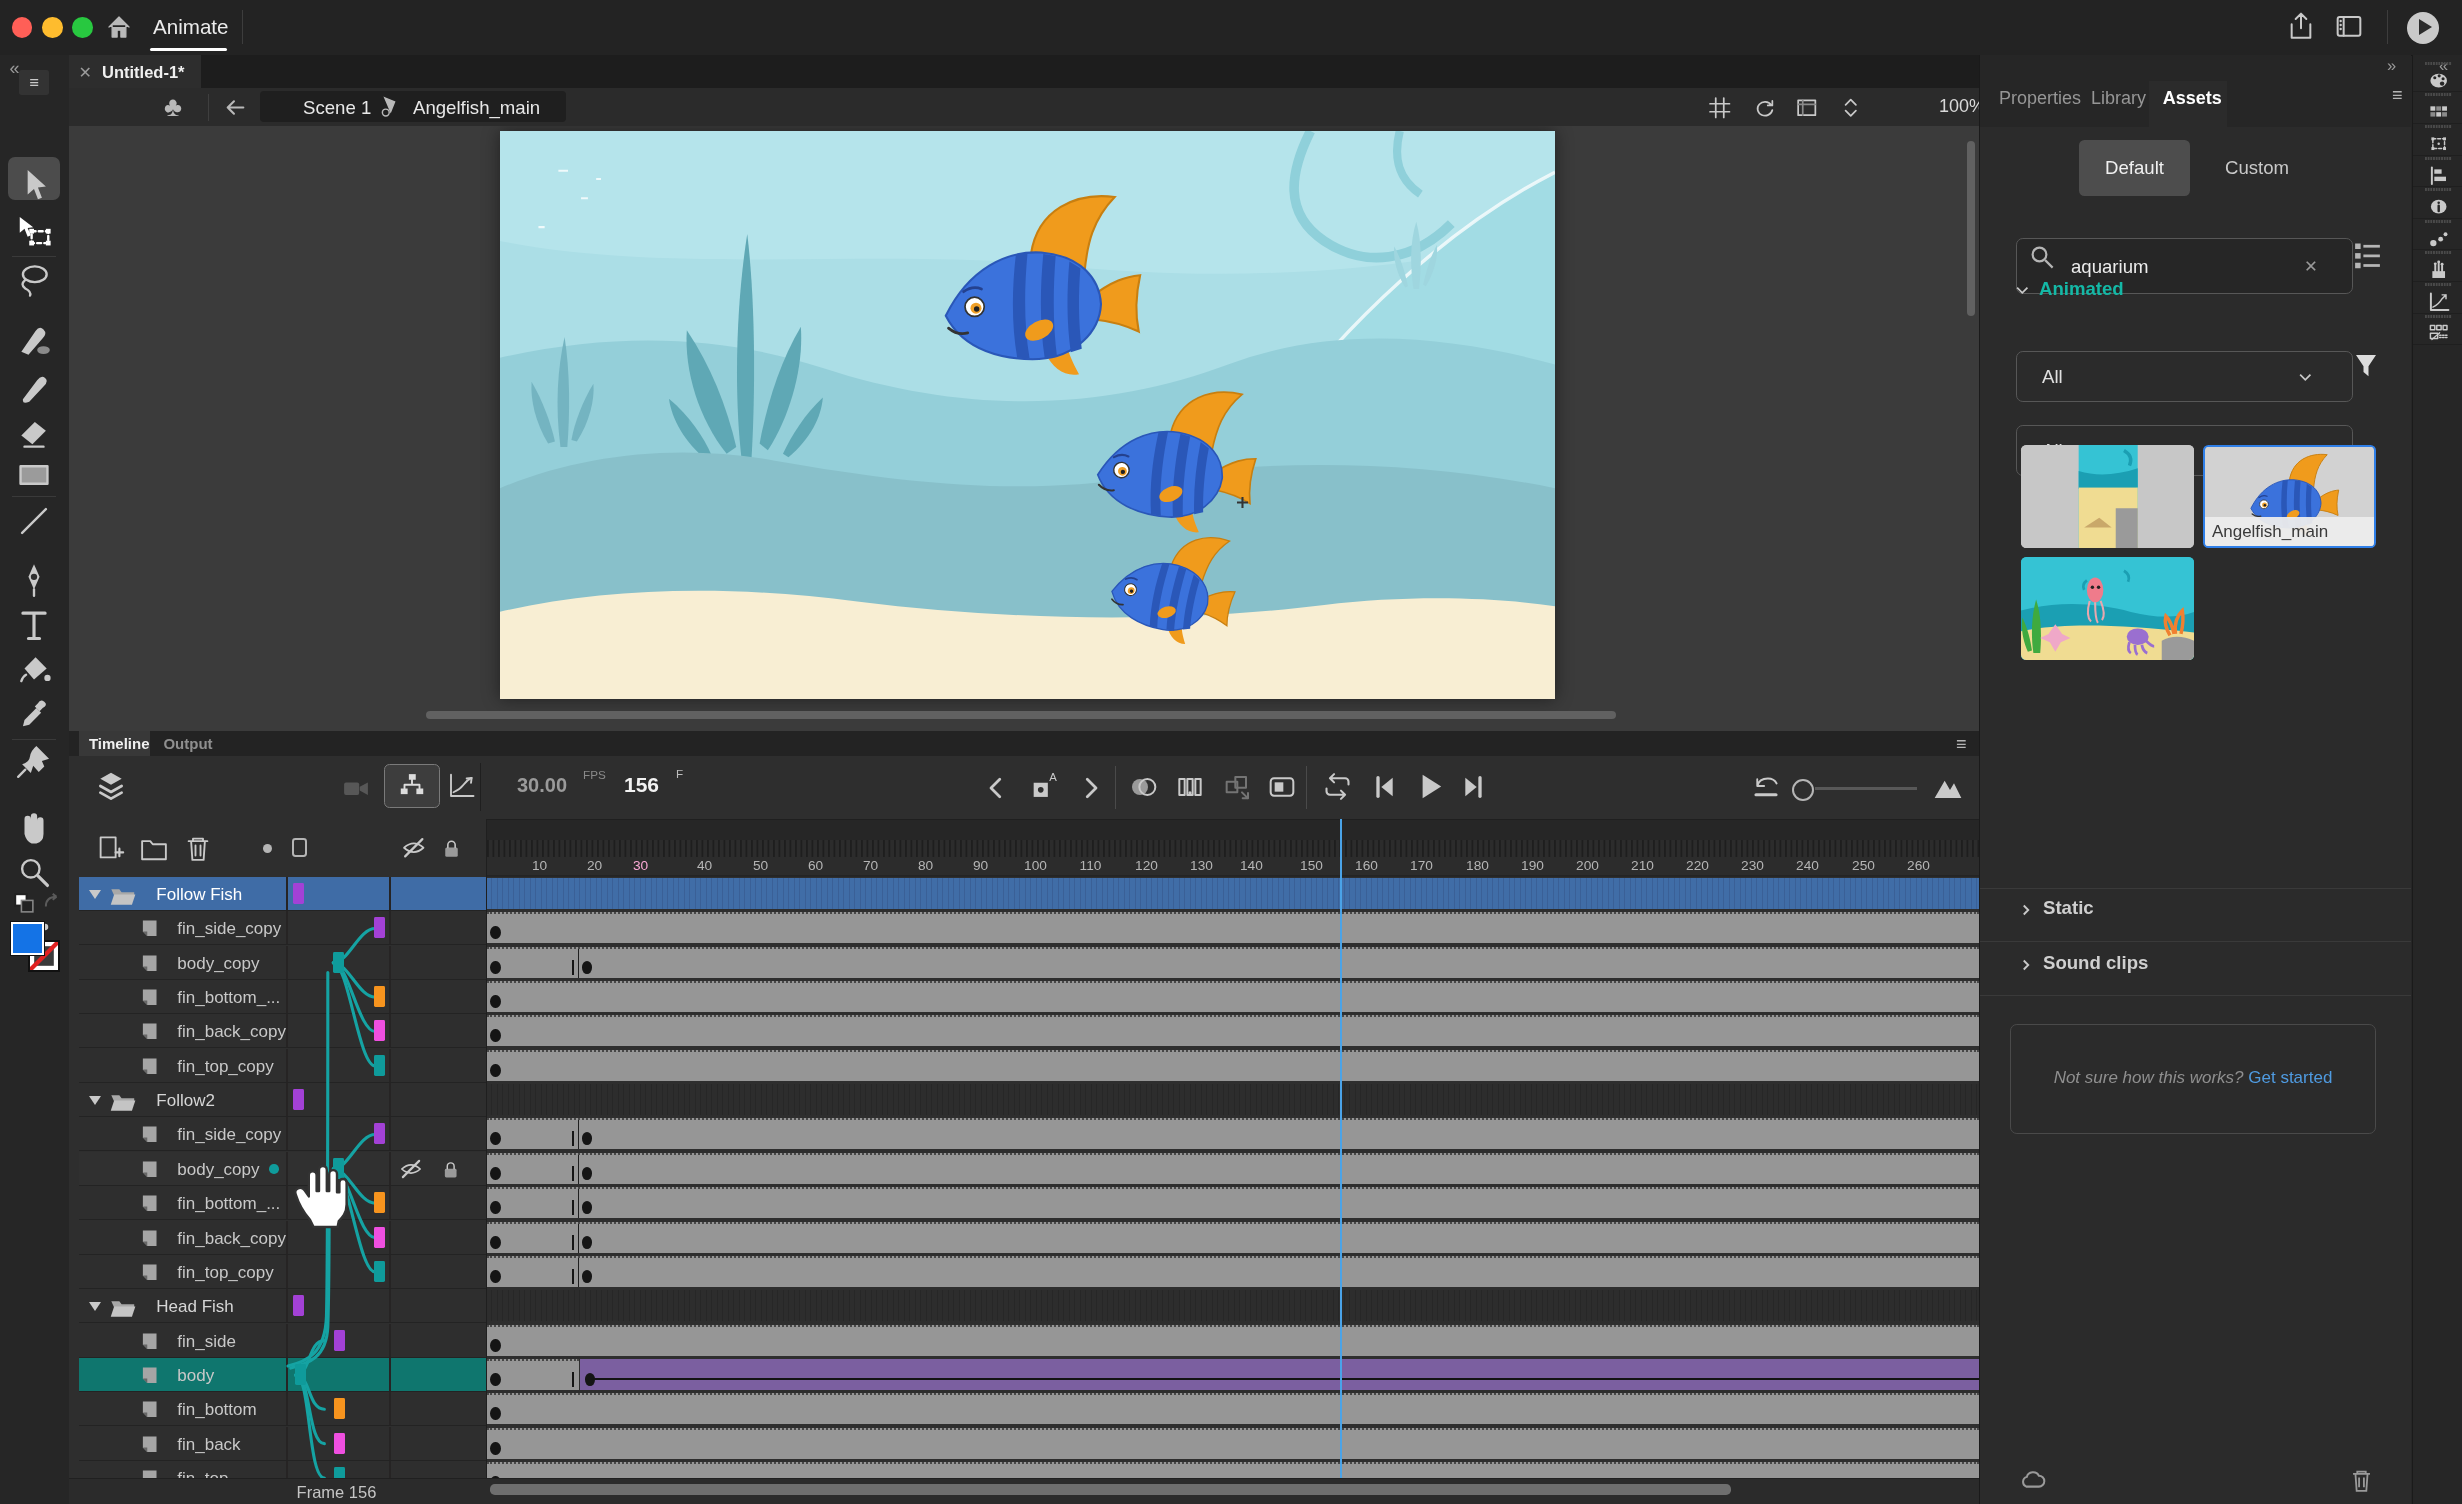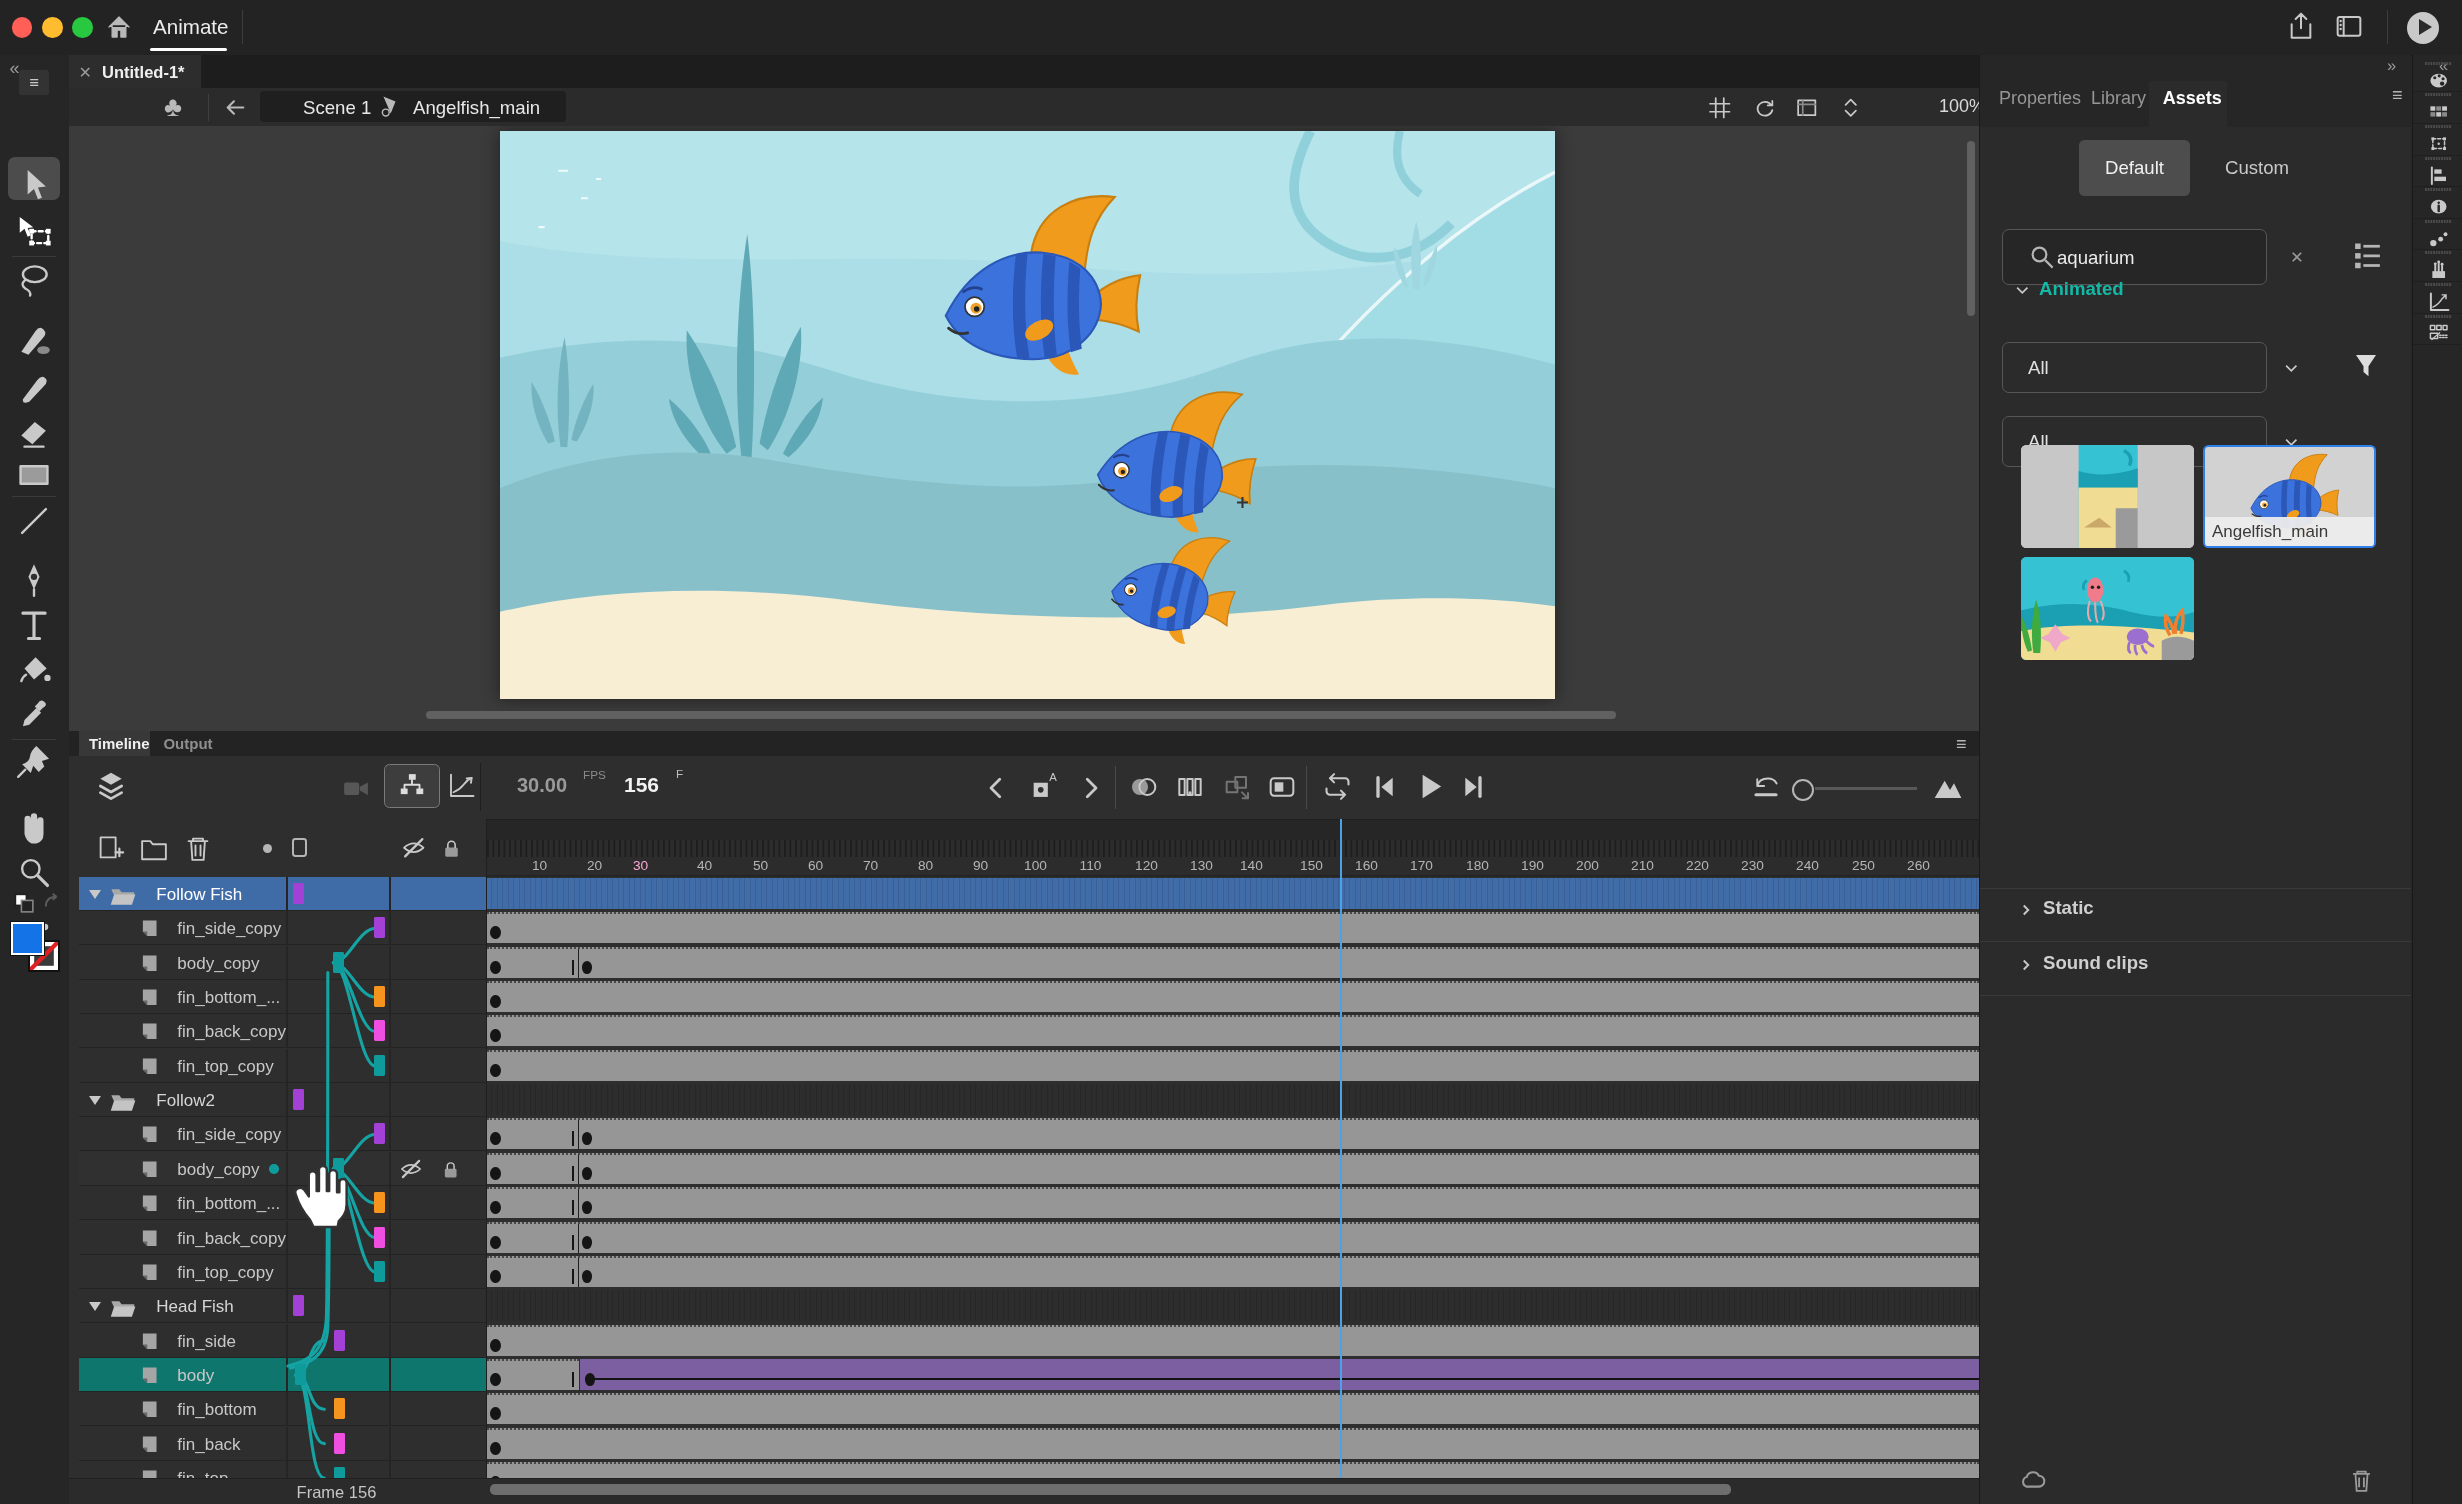--- a/index.html
+++ b/index.html
@@ -48,21 +48,21 @@
   .ktick{position:absolute;bottom:3.4px;width:2.1px;height:14.4px;background:#151515;}
   .kdiv{position:absolute;top:0;bottom:0;width:1.4px;background:#202020;}
   .tline{position:absolute;left:11px;right:0;bottom:10.3px;height:2.1px;background:#141414;}
   .fstripe{position:absolute;left:0;right:0;top:1.4px;bottom:2.1px;background:repeating-linear-gradient(90deg,#2d2d2d 0 4.1px,#272727 4.1px 5.5px);}
   .fstripe.sel{background:repeating-linear-gradient(90deg,#406da7 0 4.1px,#3a6097 4.1px 5.5px);}
   #playhead{left:1340px;top:819px;width:2.1px;height:659px;background:#4aa3e8;z-index:20;}
   
   #rpanel{left:1979px;top:55px;width:431px;height:1450px;background:#2b2b2b;border-left:1.4px solid #1a1a1a;}
   #rp-chrome{position:absolute;left:0;top:0;width:431px;height:72px;background:#262626;}
   #rp-assets-tab{position:absolute;left:169px;top:26px;width:78px;height:46px;background:#2b2b2b;}
-  .rp-input{position:absolute;left:22px;width:265px;background:#262626;border:1.4px solid #575757;border-radius:6.9px;box-sizing:border-box;}
+  .rp-input{position:absolute;left:36px;width:337px;background:#262626;border:1.4px solid #575757;border-radius:6.9px;box-sizing:border-box;margin-top:9px;}
   .thumb{position:absolute;width:173px;height:103px;border-radius:5.5px;overflow:hidden;}
   .secline{position:absolute;left:0;width:431px;height:1.4px;background:#3a3a3a;}
   #rstrip{left:2412px;top:55px;width:51px;height:1450px;background:#262626;border-left:1.4px solid #1a1a1a;}
   .grip{position:absolute;left:11.7px;width:27.5px;height:3.4px;
         background-image:linear-gradient(90deg,#4a4a4a 0 1.4px,transparent 1.4px);background-size:2.7px 100%;}
   .btn-box{position:absolute;border:1.4px solid #7a7a7a;border-radius:5.5px;background:#3d3d3d;box-sizing:border-box;}
 </style>
 </head>
 <body>
 
@@ -1025,20 +1025,26 @@
     <span class="lbl" style="left:63px;top:842px;font-size:18.6px;font-weight:bold;color:#cfcfcf">Static</span>
     <div class="secline" style="top:886px"></div>
     <div class="ic" style="left:37px;top:901px;width:18px;height:18px">
       <svg viewBox="0 0 48 48" fill="none" stroke="#c9c9c9" stroke-width="5">
           <path d="M18 12 L30 24 L18 36"></path>
         </svg>
       </div>
     <span class="lbl" style="left:63px;top:897px;font-size:18.6px;font-weight:bold;color:#cfcfcf">Sound clips</span>
     <div class="secline" style="top:940px"></div>
 
+    <div class="abs" style="left:30px;top:969px;width:366px;height:110px;border:1.4px solid #4a4a4a;border-radius:6.9px;box-sizing:border-box">
+      <div style="text-align:center;margin-top:43px;font-size:17px">
+        <span style="font-style:italic;color:#8f8f8f">Not sure how this works? </span>
+        <span style="color:#4f9be1">Get started</span>
+      </div>
+    </div>
 
     <div class="ic" style="left:37px;top:1411px;width:30px;height:27.5px">
       <svg viewBox="0 0 48 48" fill="none" stroke="#9a9a9a" stroke-width="3.5">
           <path d="M14 36 a9 9 0 0 1 1-17 a11 10 0 0 1 21-2 a8 8 0 0 1 0 19 Z"></path>
         </svg>
       </div>
     <div class="ic" style="left:367px;top:1410px;width:29px;height:30px">
       <svg viewBox="0 0 48 48" fill="none" stroke="#9a9a9a" stroke-width="3">
           <path d="M10 14 H38 M17 14 v-4 h14 v4 M14 14 l2 28 h16 l2-28 M20 20 v16 M28 20 v16"></path>
         </svg>

